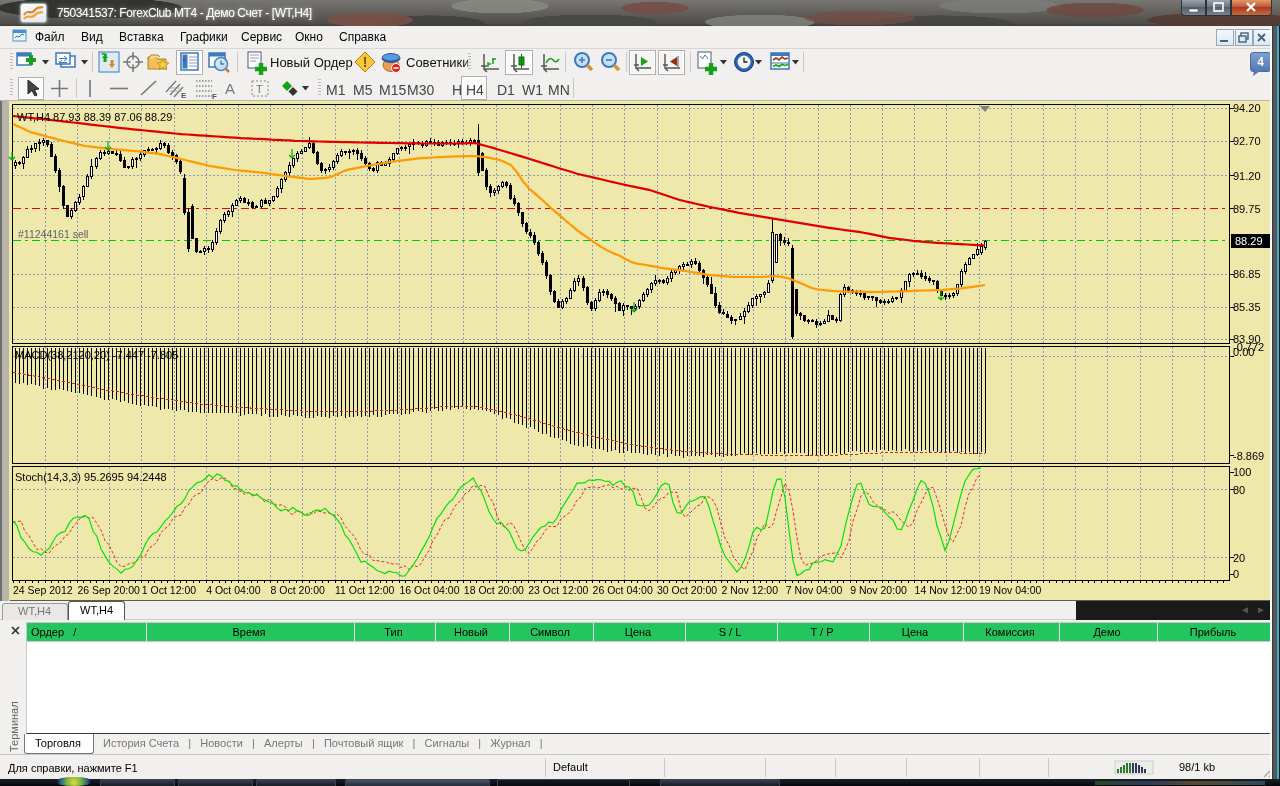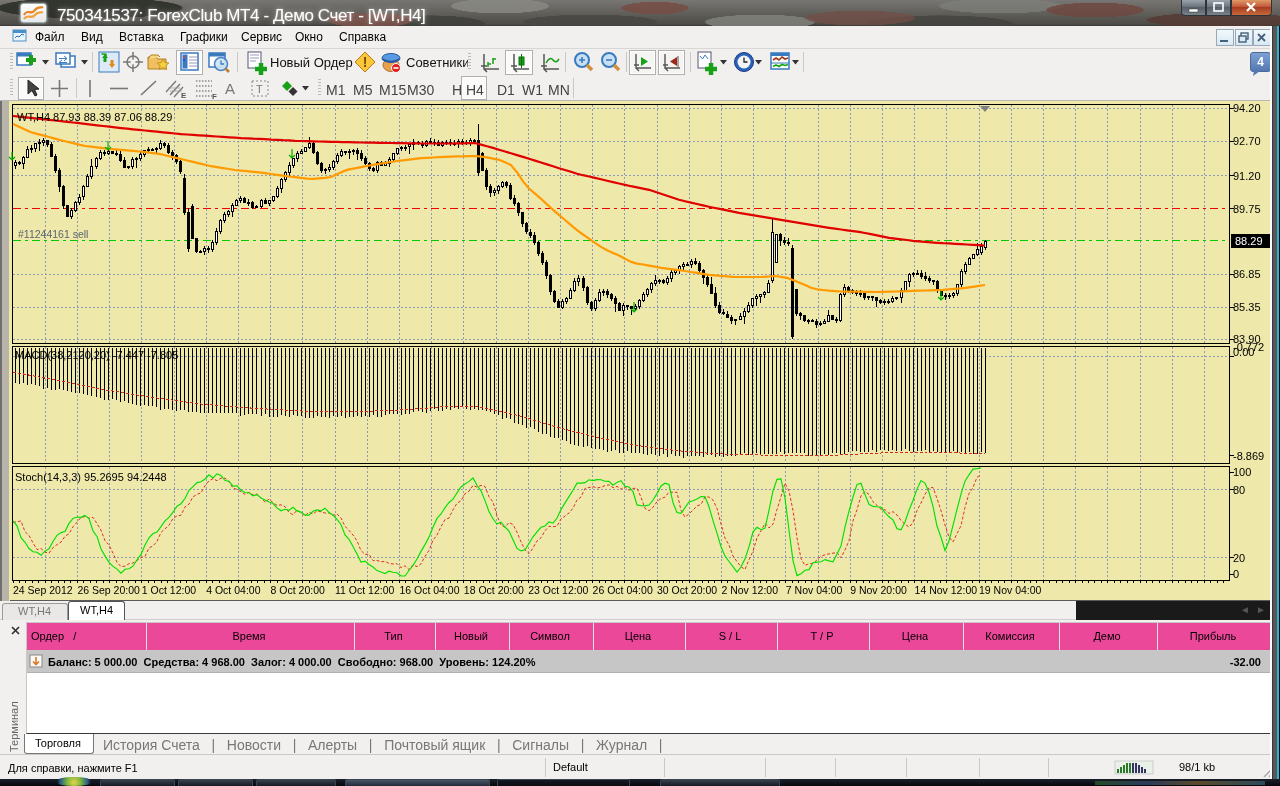--- a/index.html
+++ b/index.html
@@ -12,21 +12,21 @@
  radial-gradient(ellipse 80px 12px at 1095px 10px, rgba(110,70,62,.8) 60%, rgba(110,70,62,0) 62%),
  radial-gradient(ellipse 80px 12px at 500px 6px, rgba(138,138,132,.8) 60%, rgba(138,138,132,0) 62%),
  radial-gradient(ellipse 90px 12px at 760px 22px, rgba(130,132,126,.8) 60%, rgba(130,132,126,0) 62%),
  radial-gradient(ellipse 100px 12px at 1000px 6px, rgba(126,128,122,.7) 60%, rgba(126,128,122,0) 62%),
  radial-gradient(ellipse 90px 14px at 430px 24px, rgba(62,62,58,.8) 60%, rgba(62,62,58,0) 62%),
  radial-gradient(ellipse 110px 12px at 590px 22px, rgba(70,70,66,.8) 60%, rgba(70,70,66,0) 62%),
  radial-gradient(ellipse 120px 14px at 940px 24px, rgba(66,66,62,.75) 60%, rgba(66,66,62,0) 62%),
  radial-gradient(ellipse 140px 16px at 90px 8px, rgba(44,46,40,.9) 65%, rgba(44,46,40,0) 67%),
  radial-gradient(ellipse 120px 12px at 1220px 20px, rgba(86,56,50,.8) 60%, rgba(86,56,50,0) 62%),
  linear-gradient(180deg,#787672 0%,#6a6864 30%,#585650 70%,#4e4c48 92%,#3a3834 100%)}
-#titletext{left:57px;top:6px;font-size:17px;letter-spacing:-0.4px;color:#fff;text-shadow:0 0 6px rgba(255,255,255,.55),0 0 2px rgba(255,255,255,.4);white-space:nowrap}
+#titletext{left:57px;top:6px;font-size:12px;letter-spacing:-0.4px;color:#fff;text-shadow:0 0 6px rgba(255,255,255,.55),0 0 2px rgba(255,255,255,.4);white-space:nowrap}
 #mticon{left:20px;top:3px;width:27px;height:20px;background:linear-gradient(180deg,#fdfdfd,#e8e8ea);border-radius:3px;border:1px solid #9aa;box-shadow:0 0 3px rgba(255,255,255,.6)}
 .winbtn{top:0;height:16px;border:1px solid #2e3338;border-top:none;color:#fff}
 #btnmin{left:1181px;width:25px;border-radius:0 0 0 4px;background:linear-gradient(180deg,#9aa3ab,#6b747c 45%,#57606a 50%,#7a838c)}
 #btnmax{left:1206px;width:25px;background:linear-gradient(180deg,#9aa3ab,#6b747c 45%,#57606a 50%,#7a838c)}
 #btnclose{left:1231px;width:41px;border-radius:0 0 4px 0;background:linear-gradient(180deg,#e09a67,#c2573a 45%,#a83c22 50%,#c66a3a)}
 #menubar{left:0;top:26px;width:1280px;height:23px;background:#f1f0ee;border-bottom:1px solid #d8d7d5}
 .menuitem{position:absolute;top:4px;font-size:12px;color:#000}
 .cbtn{position:absolute;top:3px;width:18px;height:17px;background:linear-gradient(180deg,#f2f8fb,#d8e9f3);border:1px solid #98a8b8;color:#44607a;font-size:10px;text-align:center;line-height:15px}
 #tb1{left:0;top:49px;width:1280px;height:27px;background:#f1f0ee}
 #tb2{left:0;top:76px;width:1280px;height:25px;background:#f1f0ee;border-bottom:1px solid #b8b7b5}
@@ -35,21 +35,21 @@
 .tbtxt{position:absolute;font-size:13px;color:#111}
 .tftxt{position:absolute;font-size:14px;color:#444}
 .pressed{position:absolute;border:1px solid #b0afae;background:#fafaf8;box-shadow:inset 0 0 0 1px #fff}
 #notif4{left:1250px;top:52px;width:21px;height:20px;background:linear-gradient(180deg,#7da0d4,#5578b0);border:1px solid #4a6a9a;border-radius:3px;color:#fff;font-size:12px;font-weight:bold;text-align:center;line-height:19px}
 #tabsbar{left:0;top:601px;width:1076px;height:19px;background:#f1f0ee;border-bottom:1px solid #d0cfcd}
 .ctab{position:absolute;font-size:11px}
 #terminal{left:0;top:620px;width:1280px;height:134px;background:#f1f0ee}
 #tpanel{position:absolute;left:26px;top:2px;width:1244px;height:112px;background:#fff;border:1px solid #c8c8c8;border-right:none;border-bottom:1px solid #3a3a3a}
 table.t{border-collapse:collapse;table-layout:fixed;width:1244px;font-size:11px}
 table.t td{padding:0 6px 0 4px;white-space:nowrap;overflow:hidden}
-tr.hdr td{color:#000;height:27px;border-right:1px solid #e4e4e4;border-bottom:1px solid #c8c8c8;background:#ec4899}
+tr.hdr td{color:#000;height:18px;border-right:1px solid #e4e4e4;border-bottom:1px solid #c8c8c8;background:#22c55e}
 tr.sel td{color:#fff;background:#3898fe;height:19px;border-right:1px solid #2f88e8}
 .ra{text-align:center}
 #statusbar{left:0;top:754px;width:1280px;height:25px;background:#f1f0ee;border-top:1px solid #c9c8c6;font-size:11px}
 .ssep{position:absolute;top:3px;width:1px;height:19px;background:#c9c8c6}
 #taskbar{left:0;top:779px;width:1280px;height:7px;background:linear-gradient(180deg,#1b2029,#05070c)}
 .tkb{position:absolute;top:0;height:7px;border:1px solid #3a4452;border-bottom:none;background:linear-gradient(180deg,#38404c,#161b24);border-radius:2px 2px 0 0}
 #redge{left:1270px;top:26px;width:10px;height:753px;background:linear-gradient(90deg,#fdfdfd 0 2px,#3a3a3a 2px 3px,#585858 3px 7px,#29b4d8 7px 9px,#200f0d 9px 10px)}
 svg{overflow:visible}
 svg text{letter-spacing:0}
 </style></head>
@@ -1465,32 +1465,24 @@
               <td class="ra">Цена</td>
               <td class="ra">S / L</td>
               <td class="ra">T / P</td>
               <td class="ra">Цена</td>
               <td class="ra">Комиссия</td>
               <td class="ra">Демо</td>
               <td class="ra">Прибыль</td>
             </tr>
  </tbody>
         </table>
- <div style="position:relative;height:22px;background:#c6c6c6;font-size:11px;font-weight:bold;line-height:22px;border-bottom:1px solid #b0b0b0">
-  <svg width="13" height="13" style="position:absolute;left:3px;top:4px">
-            <rect x="0" y="0" width="12" height="12" fill="#f8f8f8" stroke="#888"></rect>
-            <path d="M6,2 V9 M3,6.5 L6,9.5 L9,6.5" stroke="#e07820" stroke-width="1.6" fill="none"></path>
-          </svg>
-  <span style="margin-left:21px">Баланс: 5 000.00&nbsp;&nbsp;Средства: 4 968.00&nbsp;&nbsp;Залог: 4 000.00&nbsp;&nbsp;Свободно: 968.00&nbsp;&nbsp;Уровень: 124.20%</span>
-  <span style="position:absolute;right:9px">-32.00</span>
- </div>
  </div>
  <div class="abs" style="left:24px;top:114px;width:70px;height:20px;background:#fff;border:1px solid #777;border-top:none;border-radius:0 0 3px 3px"></div>
  <span class="abs" style="left:35px;top:117px;font-size:11px;color:#000">Торговля</span>
- <span class="abs" style="left:103px;top:117px;font-size:14px;color:#777">История Счета&nbsp;&nbsp;&nbsp;|&nbsp;&nbsp;&nbsp;Новости&nbsp;&nbsp;&nbsp;|&nbsp;&nbsp;&nbsp;Алерты&nbsp;&nbsp;&nbsp;|&nbsp;&nbsp;&nbsp;Почтовый ящик&nbsp;&nbsp;&nbsp;|&nbsp;&nbsp;&nbsp;Сигналы&nbsp;&nbsp;&nbsp;|&nbsp;&nbsp;&nbsp;Журнал&nbsp;&nbsp;&nbsp;|</span>
+ <span class="abs" style="left:103px;top:117px;font-size:11px;color:#777">История Счета&nbsp;&nbsp;&nbsp;|&nbsp;&nbsp;&nbsp;Новости&nbsp;&nbsp;&nbsp;|&nbsp;&nbsp;&nbsp;Алерты&nbsp;&nbsp;&nbsp;|&nbsp;&nbsp;&nbsp;Почтовый ящик&nbsp;&nbsp;&nbsp;|&nbsp;&nbsp;&nbsp;Сигналы&nbsp;&nbsp;&nbsp;|&nbsp;&nbsp;&nbsp;Журнал&nbsp;&nbsp;&nbsp;|</span>
 </div>
 
 <div class="abs" id="statusbar">
  <span class="abs" style="left:8px;top:7px">Для справки, нажмите F1</span>
  <div class="ssep" style="left:545px"></div>
  <span class="abs" style="left:553px;top:6px">Default</span>
  <div class="ssep" style="left:664px"></div>
       <div class="ssep" style="left:765px"></div>
       <div class="ssep" style="left:835px"></div>
       <div class="ssep" style="left:906px"></div>

